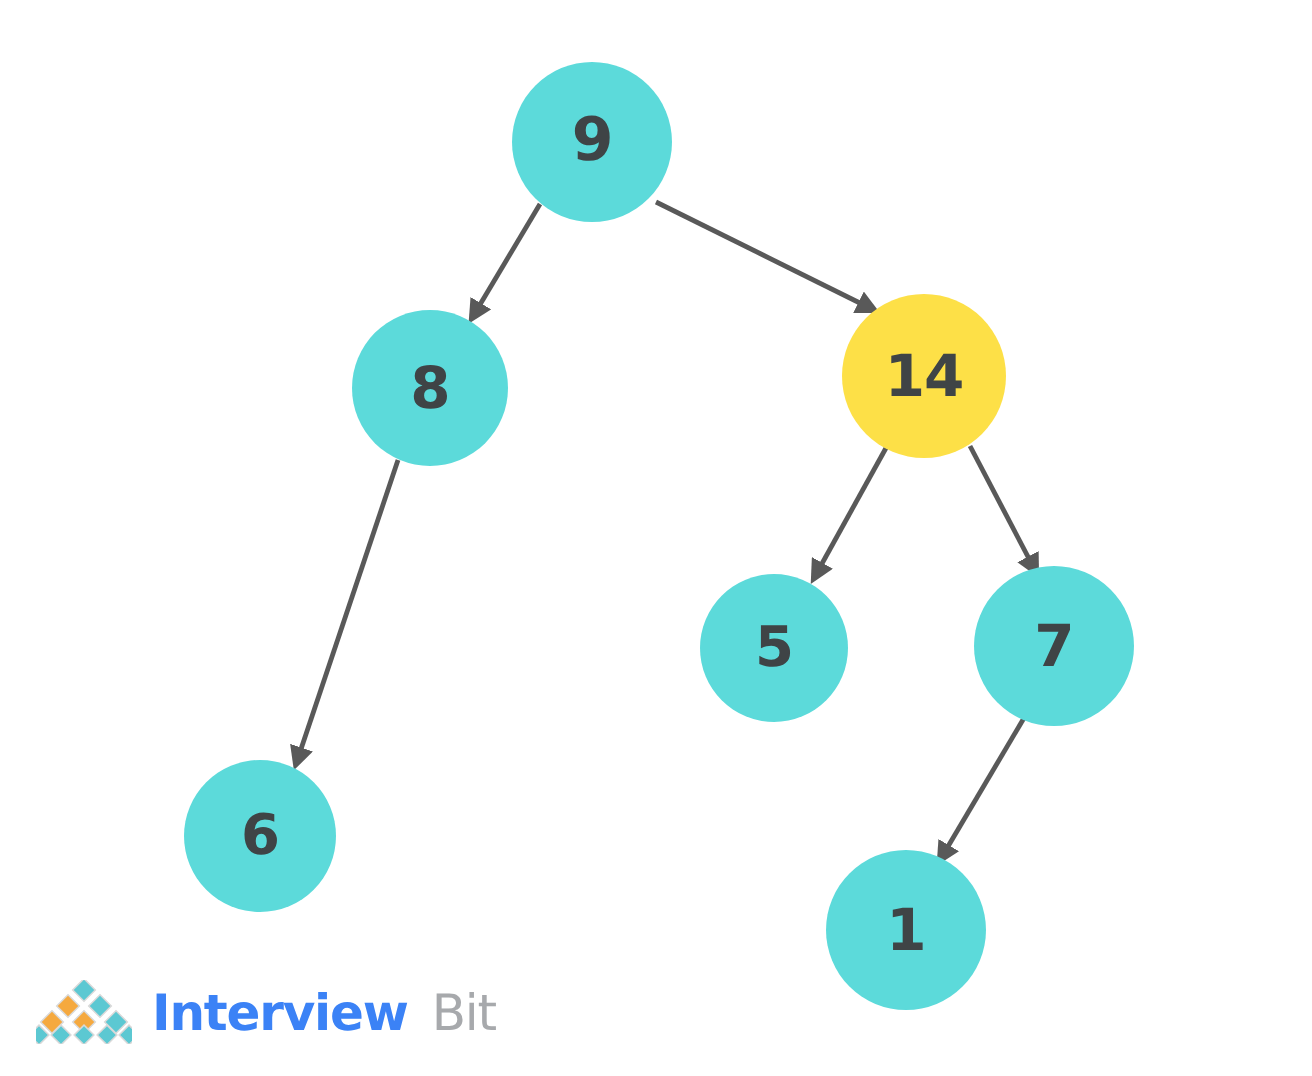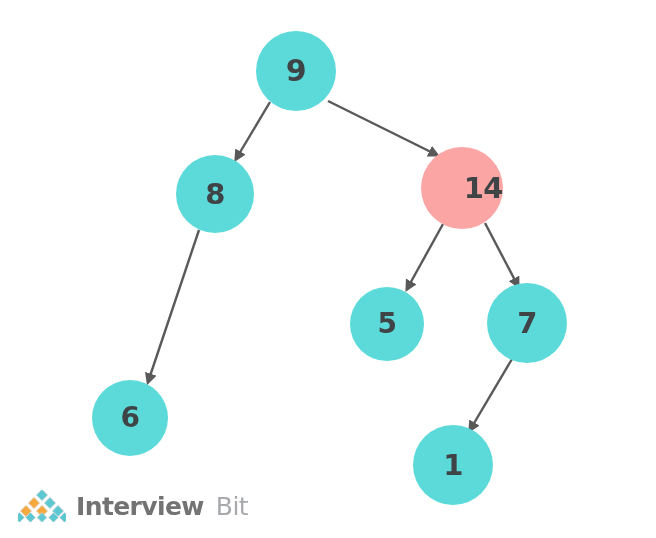--- a/index.html
+++ b/index.html
@@ -51,21 +51,21 @@
     height: 32px;
     display: block;
   }
   #brand-text {
     font-family: "DejaVu Sans", sans-serif;
     font-size: 25px;
     letter-spacing: -0.6px;
     white-space: nowrap;
   }
   .brand-primary {
-    color: #737373;
+    color: #3b82f6;
     font-weight: bold;
   }
   .brand-secondary {
     color: #a7a9ac;
     font-weight: normal;
     margin-left: 12px;
   }
 </style>
 </head>
 <body style="background: rgb(255, 255, 255);">
@@ -86,21 +86,21 @@
   </g>
 </svg>
 
 <div id="node-layer">
   <div class="node-circle" style="left: 256px; top: 31px; width: 80px; height: 80px; font-size: 30px; background: rgb(92, 218, 218); color: rgb(63, 68, 70);">
     <span class="node-label">9</span>
   </div>
   <div class="node-circle" style="left: 176px; top: 155px; width: 78px; height: 78px; font-size: 29px; background: rgb(92, 218, 218); color: rgb(63, 68, 70);">
     <span class="node-label">8</span>
   </div>
-  <div class="node-circle" style="left: 421px; top: 147px; width: 82px; height: 82px; font-size: 29px; background: #fca5a5; color: rgb(63, 68, 70); justify-content: flex-end;">
+  <div class="node-circle" style="left: 421px; top: 147px; width: 82px; height: 82px; font-size: 29px; background: #fde047; color: rgb(63, 68, 70);">
     <span class="node-label">14</span>
   </div>
   <div class="node-circle" style="left: 92px; top: 380px; width: 76px; height: 76px; font-size: 28px; background: rgb(92, 218, 218); color: rgb(63, 68, 70);">
     <span class="node-label">6</span>
   </div>
   <div class="node-circle" style="left: 350px; top: 287px; width: 74px; height: 74px; font-size: 28px; background: rgb(92, 218, 218); color: rgb(63, 68, 70);">
     <span class="node-label">5</span>
   </div>
   <div class="node-circle" style="left: 487px; top: 283px; width: 80px; height: 80px; font-size: 29px; background: rgb(92, 218, 218); color: rgb(63, 68, 70);">
     <span class="node-label">7</span>

